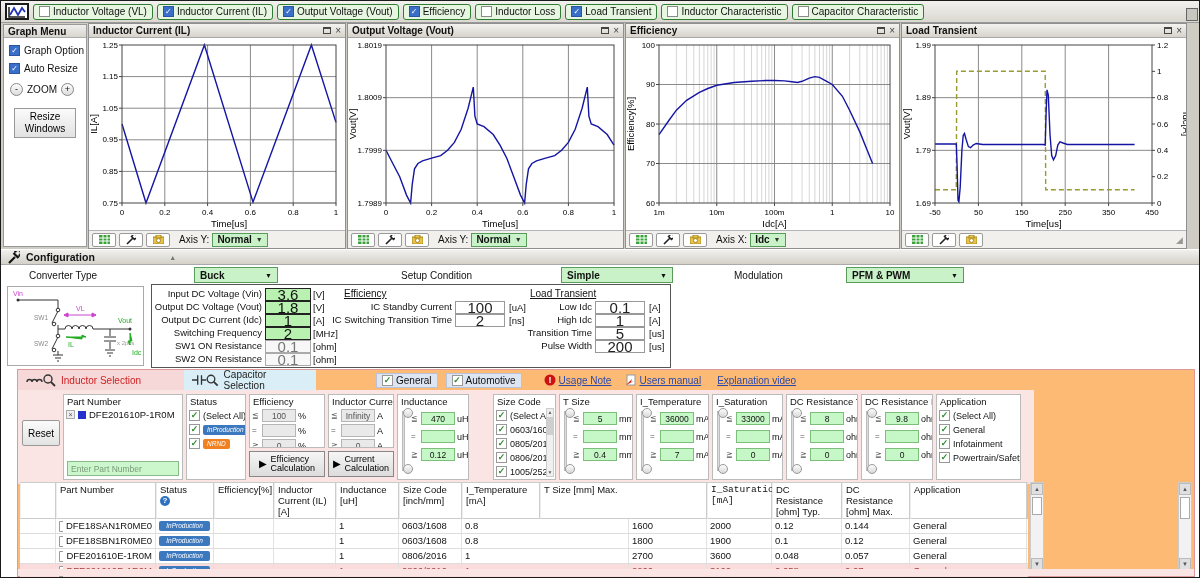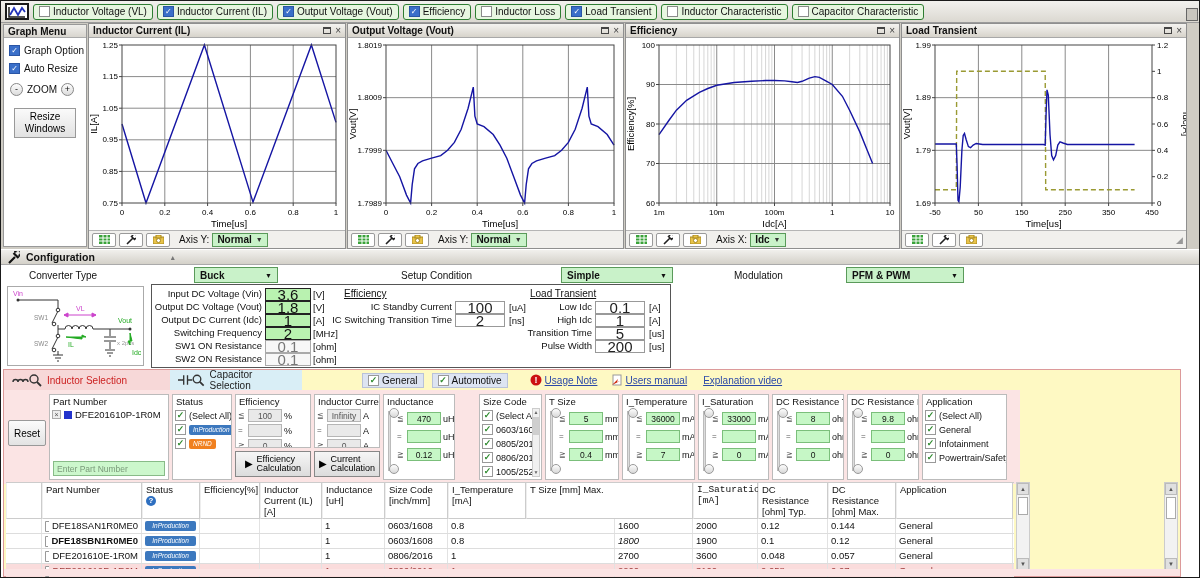--- a/index.html
+++ b/index.html
@@ -41,21 +41,21 @@
 .cfg-lbl{position:absolute;font-size:10px}
 #circuit-box{position:absolute;left:6px;top:21px;width:137px;height:80px;border:1px solid #aaa}
 #cfg-box{position:absolute;left:150px;top:19px;width:520px;height:84px;border:1px solid #555}
 .cfgrow-lbl{position:absolute;width:110px;text-align:right;font-size:9.5px}
 .cfgf{position:absolute;width:46px;height:13px;border:1px solid #222;background:#b9f2b0;font-size:15px;text-align:center;line-height:11px}
 .cfgf.gray{background:#f7f7f7;border:1px solid #aaa;color:#777}
 .cfgf.white{background:#fff;border:1px solid #999;color:#222;width:50px}
 .cfg-unit{position:absolute;font-size:9.5px}
 .grp-title{position:absolute;font-size:10px;text-decoration:underline}
 
-#sel-panel{position:absolute;left:2px;top:368px;width:1178px;height:208px;border:1px solid #dc9a9a;background:#fef9c3}
+#sel-panel{position:absolute;left:16px;top:368px;width:1178px;height:208px;border:1px solid #dc9a9a;background:#fdba74}
 #tab-row{position:absolute;left:0;top:0;right:0;height:20px;display:flex;align-items:center}
 .sel-tab{height:20px;display:flex;align-items:center;gap:5px;padding:0 10px 0 8px}
 #tab-ind{background:#f7d8d8;color:#cc2222;width:166px}
 #tab-cap{background:#d9eef6;color:#222;width:132px}
 .cat-chip{display:inline-flex;align-items:center;gap:3px;background:#dde4f2;border:1px solid #b9c2d8;padding:1px 5px;margin-left:8px}
 .gcb{width:11px;height:11px;border:1px solid #999;background:#fff;color:#2d8a2d;font-size:9px;line-height:1;display:inline-flex;align-items:center;justify-content:center;font-weight:bold;flex:none}
 .lnk{color:#2b49a8;text-decoration:underline;margin-left:8px;white-space:nowrap}
 .lnk-ico{margin-left:22px;display:inline-flex;align-items:center}
 #filter-strip{position:absolute;left:0;top:20px;width:1016px;height:94px;background:#fbe4e4;display:flex;align-items:flex-start;padding:4px 2px 4px 4px;gap:3px}
 #reset-btn{width:38px;height:26px;margin-top:26px;border:1px solid #999;border-radius:2px;background:linear-gradient(#fbfbfb,#e3e3e3);font-size:10px;font-family:inherit}
@@ -975,21 +975,21 @@
               <span>0.144</span>
             </div>
             <div class="tcell" style="width: 117px;">
               <span>General</span>
             </div>
           </div>
           <div class="trow">
             <div class="tcell" style="width: 36px;">
               <span></span>
             </div>
-            <div class="tcell" style="width: 100px; font-weight: bold;">
+            <div class="tcell" style="width: 100px;">
               <svg width="9" height="11">
                 <path d="M0.5 0.5 h5 l3 3 v7 h-8 z" fill="#fff" stroke="#999"></path>
                 <path d="M5.5 0.5 v3 h3" fill="none" stroke="#999"></path>
               </svg>
               <span>DFE18SBN1R0ME0</span>
             </div>
             <div class="tcell" style="width: 58px;">
               <span class="badge blue" style="width: 52px;">InProduction</span>
             </div>
             <div class="tcell" style="width: 60px;">
@@ -1000,21 +1000,21 @@
             </div>
             <div class="tcell" style="width: 63px;">
               <span>1</span>
             </div>
             <div class="tcell" style="width: 63px;">
               <span>0603/1608</span>
             </div>
             <div class="tcell" style="width: 167px;">
               <span>0.8</span>
             </div>
-            <div class="tcell" style="width: 78px; font-style: italic;">
+            <div class="tcell" style="width: 78px;">
               <span>1800</span>
             </div>
             <div class="tcell" style="width: 65px;">
               <span>1900</span>
             </div>
             <div class="tcell" style="width: 70px;">
               <span>0.1</span>
             </div>
             <div class="tcell" style="width: 68px;">
               <span>0.12</span>

